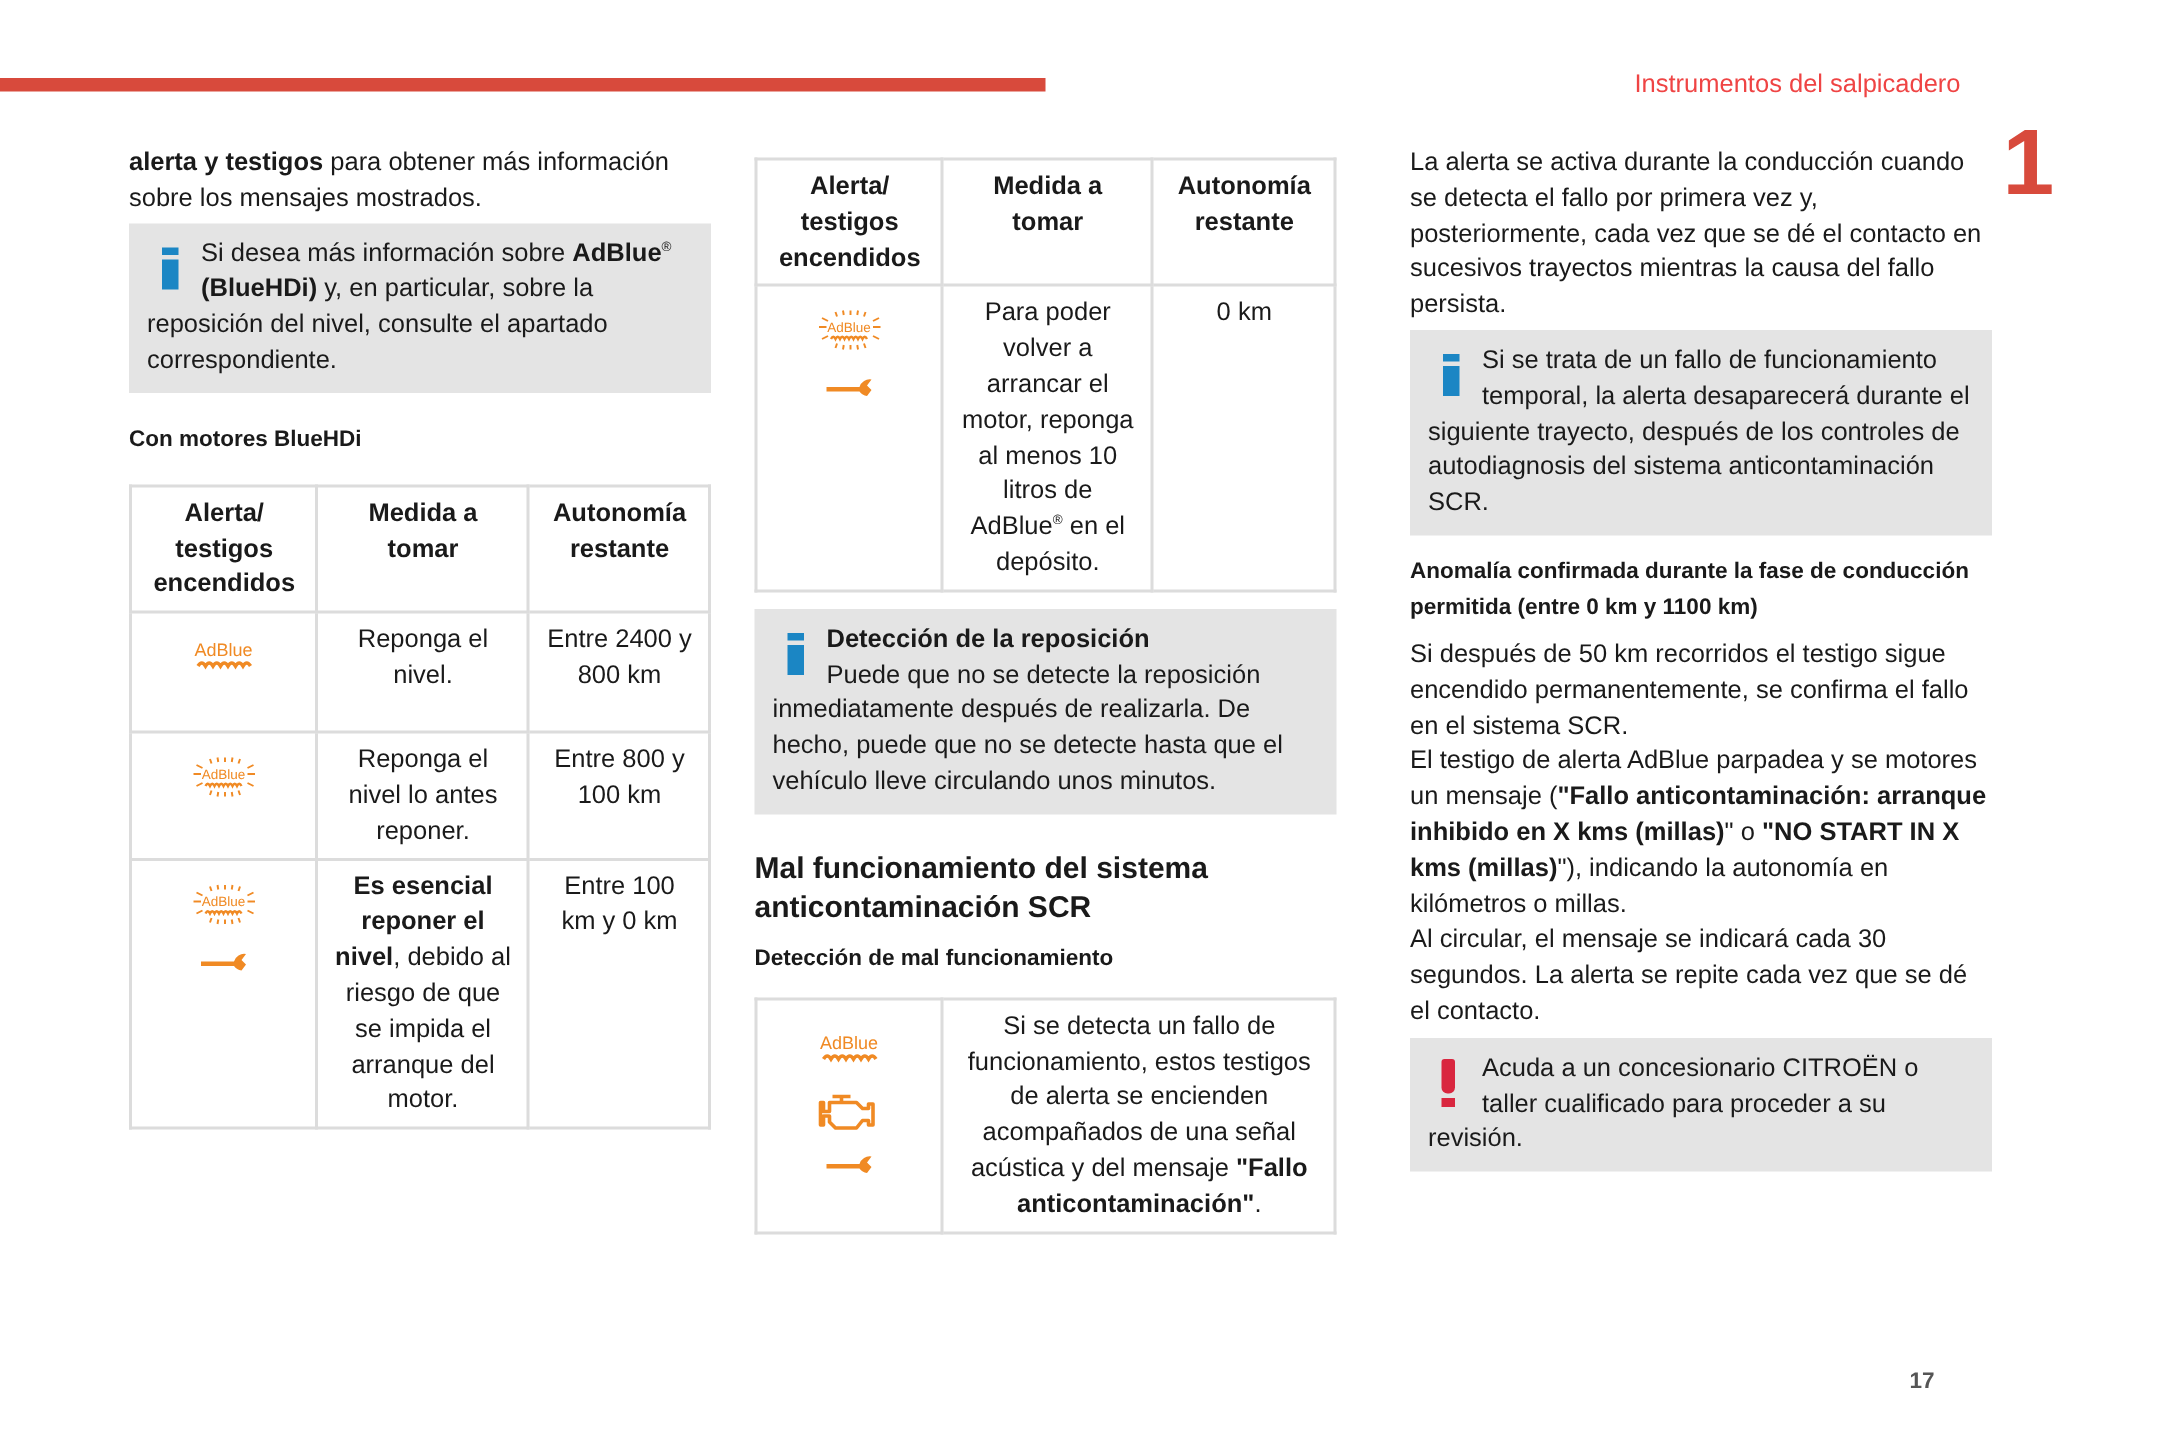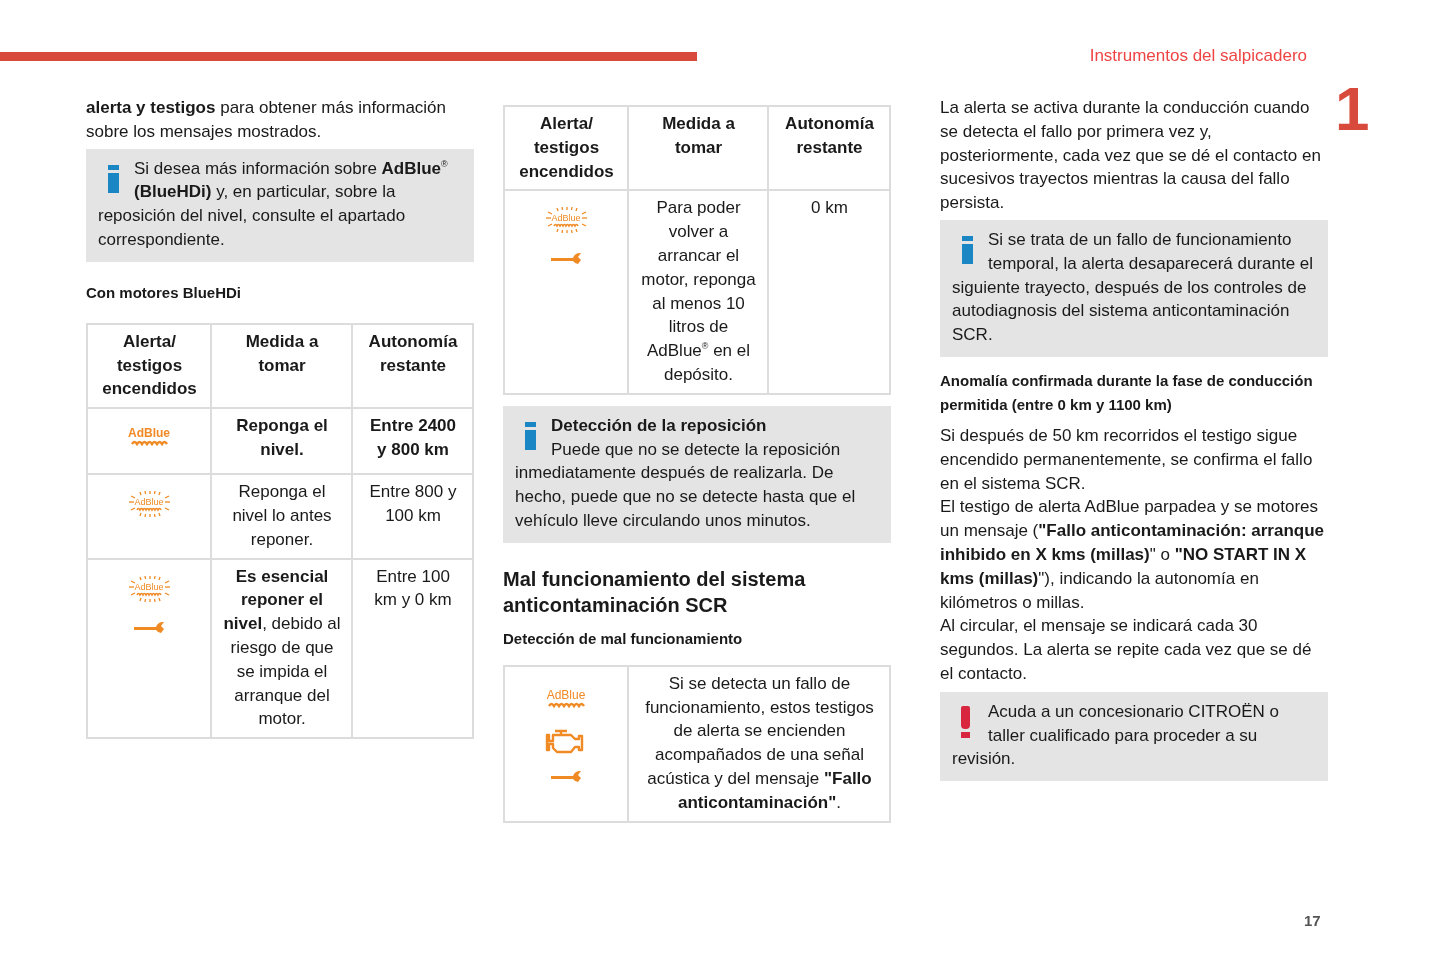--- a/index.html
+++ b/index.html
@@ -1,21 +1,21 @@
 <!DOCTYPE html>
 <html><head>
 <meta charset="utf-8">
 <style>
   html, body { margin: 0; padding: 0; background: #ffffff; }
   body { width: 1445px; height: 963px; position: relative; overflow: hidden;
          font-family: "Liberation Sans", sans-serif; color: #1a1a1a; }
   .topbar { position: absolute; left: 0; top: 52px; width: 697px; height: 9px; background: #d84a3c; }
   .running-head { position: absolute; right: 138px; top: 46px; font-size: 17px; color: #ef4444; }
   .chapter-num { position: absolute; left: 1335px; top: 78px; font-size: 62px; font-weight: bold; color: #d84a3c; line-height: 1; }
-  .page-num { position: absolute; left: 1304px; top: 912px; font-size: 15px; font-weight: bold; color: #555; }
+  .page-num { position: absolute; left: 1273px; top: 912px; font-size: 15px; font-weight: bold; color: #555; }
 
   .col { position: absolute; top: 96px; width: 388px; font-size: 17px; line-height: 23.8px; }
   .col1 { left: 86px; }
   .col2 { left: 503px; }
   .col3 { left: 940px; }
 
   p { margin: 0; }
   b { font-weight: bold; }
 
   .note { background: #e4e4e4; padding: 8px 12px 10px 12px; margin: 0; position: relative; }
@@ -94,21 +94,21 @@
   </div>
   <h3 style="margin-top:19px;">Con motores BlueHDi</h3>
 
   <table style="margin-top:18px;">
     <tbody>
         <tr>
       <th class="c1" style="width:101px">Alerta/ testigos encendidos</th>
       <th style="width:118px">Medida a tomar</th>
       <th>Autonomía restante</th>
     </tr>
-    <tr style="height:66px;font-weight:bold;">
+    <tr style="height:80px;">
       <td class="icons">
         <svg class="icon-wrap" width="48" height="24">
               <use href="#adblue-g"></use>
             </svg>
       </td>
       <td>Reponga el nivel.</td>
       <td>Entre 2400 y 800 km</td>
     </tr>
     <tr>
       <td class="icons">

